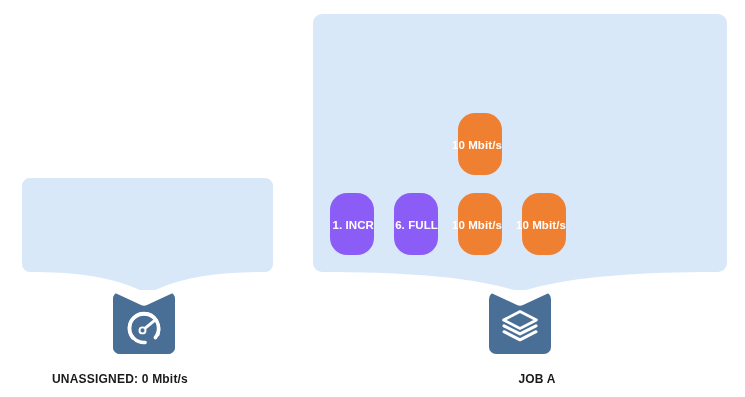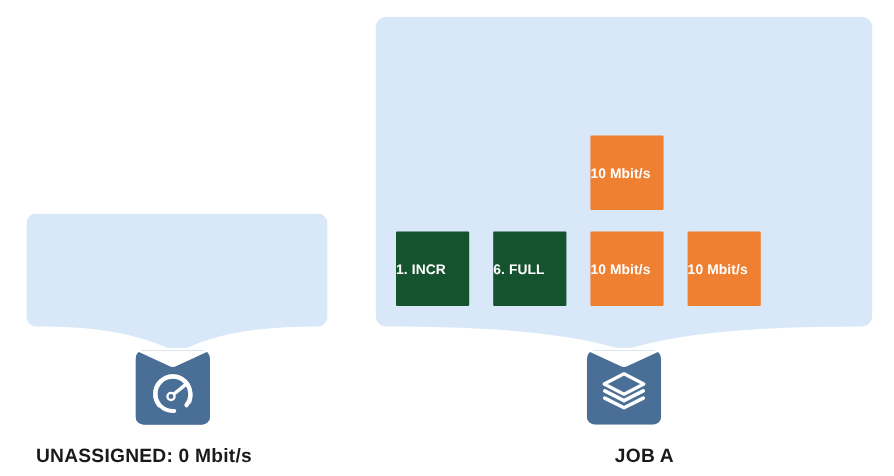--- a/index.html
+++ b/index.html
@@ -51,44 +51,44 @@
   .column {
     display: flex;
     flex-direction: column;
     justify-content: flex-end;
     align-items: center;
   }
   .column + .column {
     margin-left: 20px;
   }
   .box {
-    width: 61px;
-    height: 62px;
-    border-radius: 1px;
+    width: 44px;
+    height: 62px;
+    border-radius: 17px;
     box-sizing: border-box;
     display: flex;
     align-items: center;
-    justify-content: flex-start;
+    justify-content: flex-end;
     position: relative;
   }
   .box + .box,
   .box ~ .box {
     margin-top: 18px;
   }
   .box-label {
     font-size: 11.5px;
     font-weight: bold;
     color: #ffffff;
     line-height: 1;
     letter-spacing: 0.1px;
     position: relative;
     top: 2px;
     white-space: nowrap;
   }
-  .box.green  { background: #14532d; margin-top: 42px; }
+  .box.green  { background: #8b5cf6; margin-top: 42px; }
   .box.blue   { background: #4a6f96; }
   .box.orange { background: #ef7f31; }
 
   
   .icon-node {
     position: absolute;
     width: 62px;
     height: 62px;
   }
   .icon-tile {
@@ -101,21 +101,21 @@
     position: absolute;
     left: 0; top: 0;
     width: 62px;
     height: 62px;
   }
 
   
   .caption {
     position: absolute;
     text-align: center;
-    font-size: 16px;
+    font-size: 12px;
     font-weight: bold;
     color: #1a1a1a;
     letter-spacing: 0.2px;
     white-space: nowrap;
     line-height: 1;
   }
 </style>
 </head>
 <body>
 

